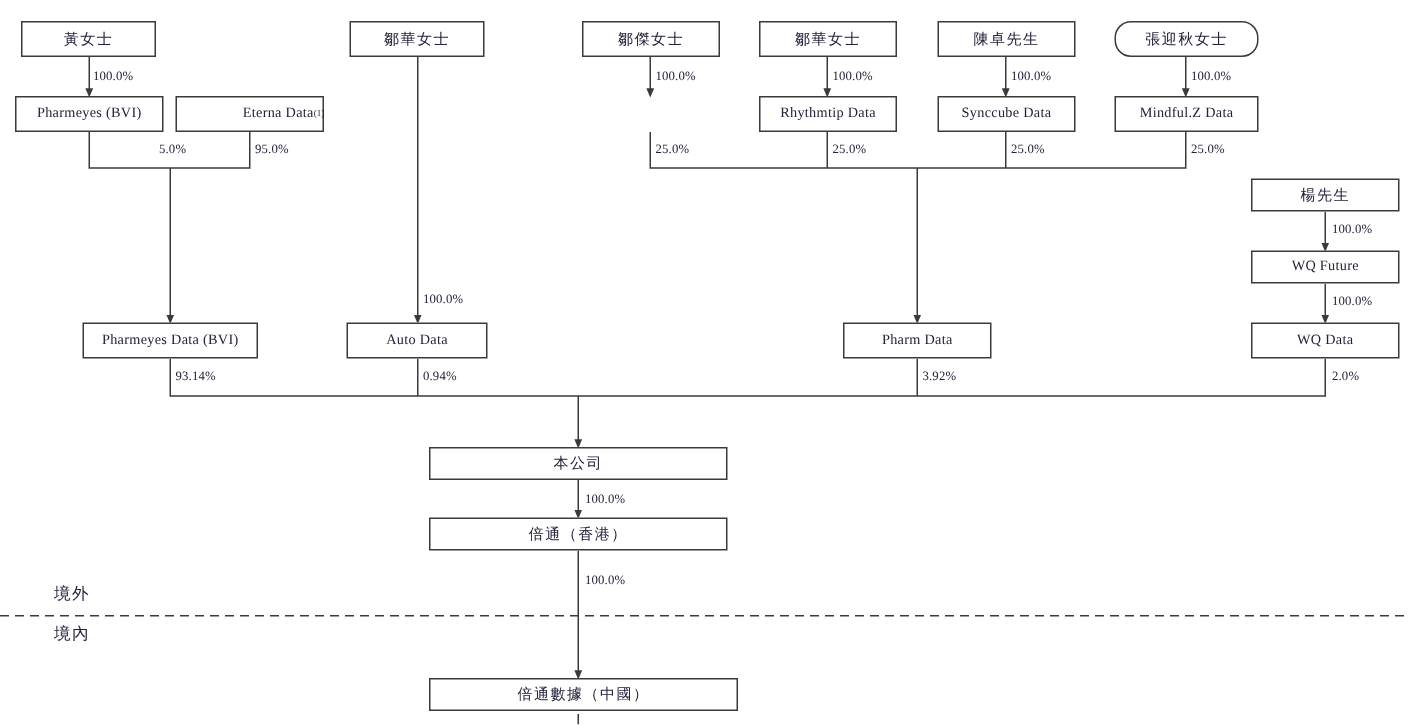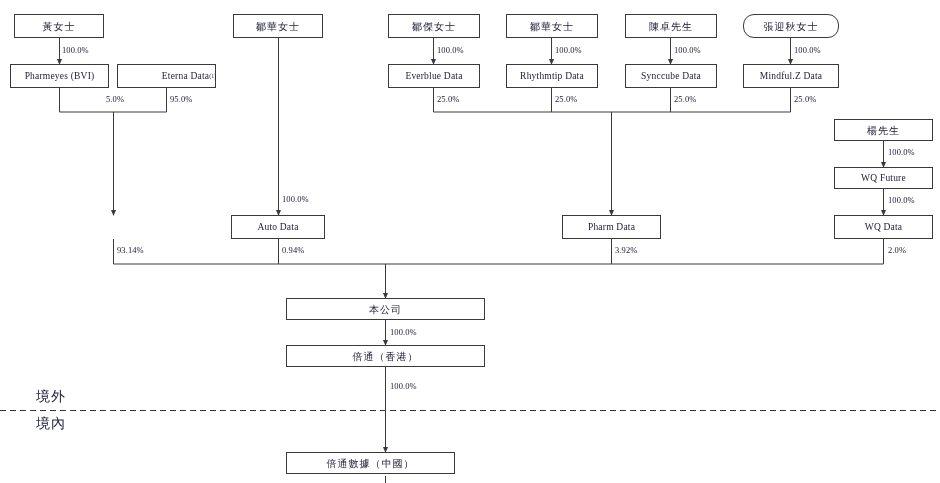--- a/index.html
+++ b/index.html
@@ -53,21 +53,21 @@
   }
   .edge-label {
     position: absolute;
     font-size: 8.5px;
     color: #22223b;
     white-space: nowrap;
     letter-spacing: 0.1px;
   }
   .zone-label {
     position: absolute;
-    font-size: 14px;
+    font-size: 11px;
     letter-spacing: 1px;
     color: #22223b;
     white-space: nowrap;
   }
 </style>
 </head>
 <body>
 
 <div id="chart-root">
 
@@ -126,23 +126,20 @@
   <div class="node" style="left:117px;top:64px;width:99px;height:24px;padding-left:45px;">
       <span>Eterna Data</span>
       <span class="sup">(1)</span>
     </div>
   <div class="node cjk" style="left:233px;top:14px;width:90px;height:24px;">
       <span>鄒華女士</span>
     </div>
   <div class="node cjk" style="left:388px;top:14px;width:92px;height:24px;">
       <span>鄒傑女士</span>
     </div>
-  <div class="node" style="left:388px;top:64px;width:92px;height:24px;">
-      <span>Everblue Data</span>
-    </div>
   <div class="node cjk" style="left:506px;top:14px;width:92px;height:24px;">
       <span>鄒華女士</span>
     </div>
   <div class="node" style="left:506px;top:64px;width:92px;height:24px;">
       <span>Rhythmtip Data</span>
     </div>
   <div class="node cjk" style="left:625px;top:14px;width:92px;height:24px;">
       <span>陳卓先生</span>
     </div>
   <div class="node" style="left:625px;top:64px;width:92px;height:24px;">
@@ -156,33 +153,36 @@
     </div>
   <div class="node cjk" style="left:834px;top:119px;width:99px;height:22px;">
       <span>楊先生</span>
     </div>
   <div class="node" style="left:834px;top:167px;width:99px;height:22px;">
       <span>WQ Future</span>
     </div>
   <div class="node" style="left:834px;top:215px;width:99px;height:24px;">
       <span>WQ Data</span>
     </div>
+  <div class="node" style="left:55px;top:215px;width:117px;height:24px;">
+      <span>Pharmeyes Data (BVI)</span>
+    </div>
   <div class="node" style="left:231px;top:215px;width:94px;height:24px;">
       <span>Auto Data</span>
     </div>
   <div class="node" style="left:562px;top:215px;width:99px;height:24px;">
       <span>Pharm Data</span>
     </div>
   <div class="node cjk" style="left:286px;top:298px;width:199px;height:22px;">
       <span>本公司</span>
     </div>
   <div class="node cjk" style="left:286px;top:345px;width:199px;height:22px;">
       <span>倍通（香港）</span>
     </div>
-  <div class="node cjk" style="left:286px;top:452px;width:169px;height:22px;">
+  <div class="node cjk" style="left:286px;top:452px;width:206px;height:22px;">
       <span>倍通數據（中國）</span>
     </div>
 
   <div class="edge-label" style="left:62px;top:45px;"><span>100.0%</span></div>
   <div class="edge-label" style="left:62px;top:94px;padding-left:44px;"><span>5.0%</span></div>
   <div class="edge-label" style="left:170px;top:94px;"><span>95.0%</span></div>
   <div class="edge-label" style="left:282px;top:194px;"><span>100.0%</span></div>
   <div class="edge-label" style="left:437px;top:45px;"><span>100.0%</span></div>
   <div class="edge-label" style="left:437px;top:94px;"><span>25.0%</span></div>
   <div class="edge-label" style="left:555px;top:45px;"><span>100.0%</span></div>

